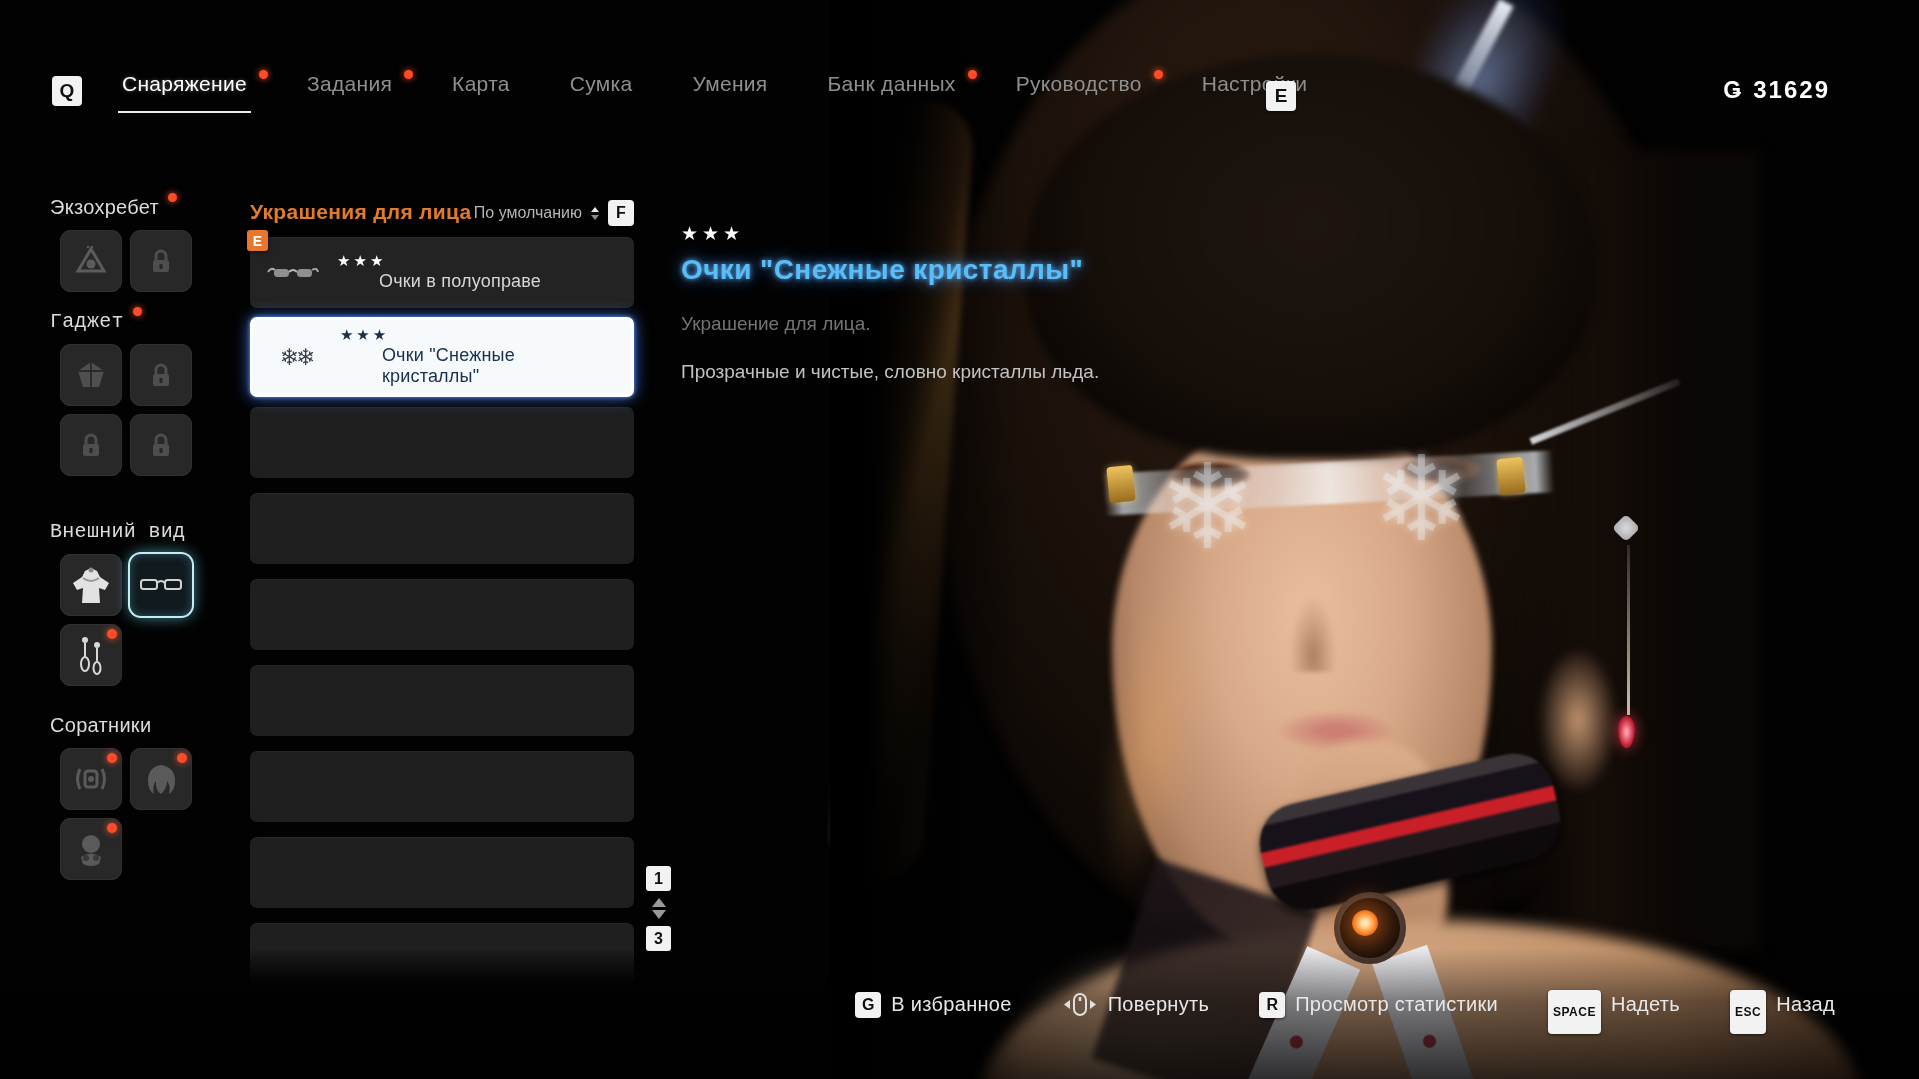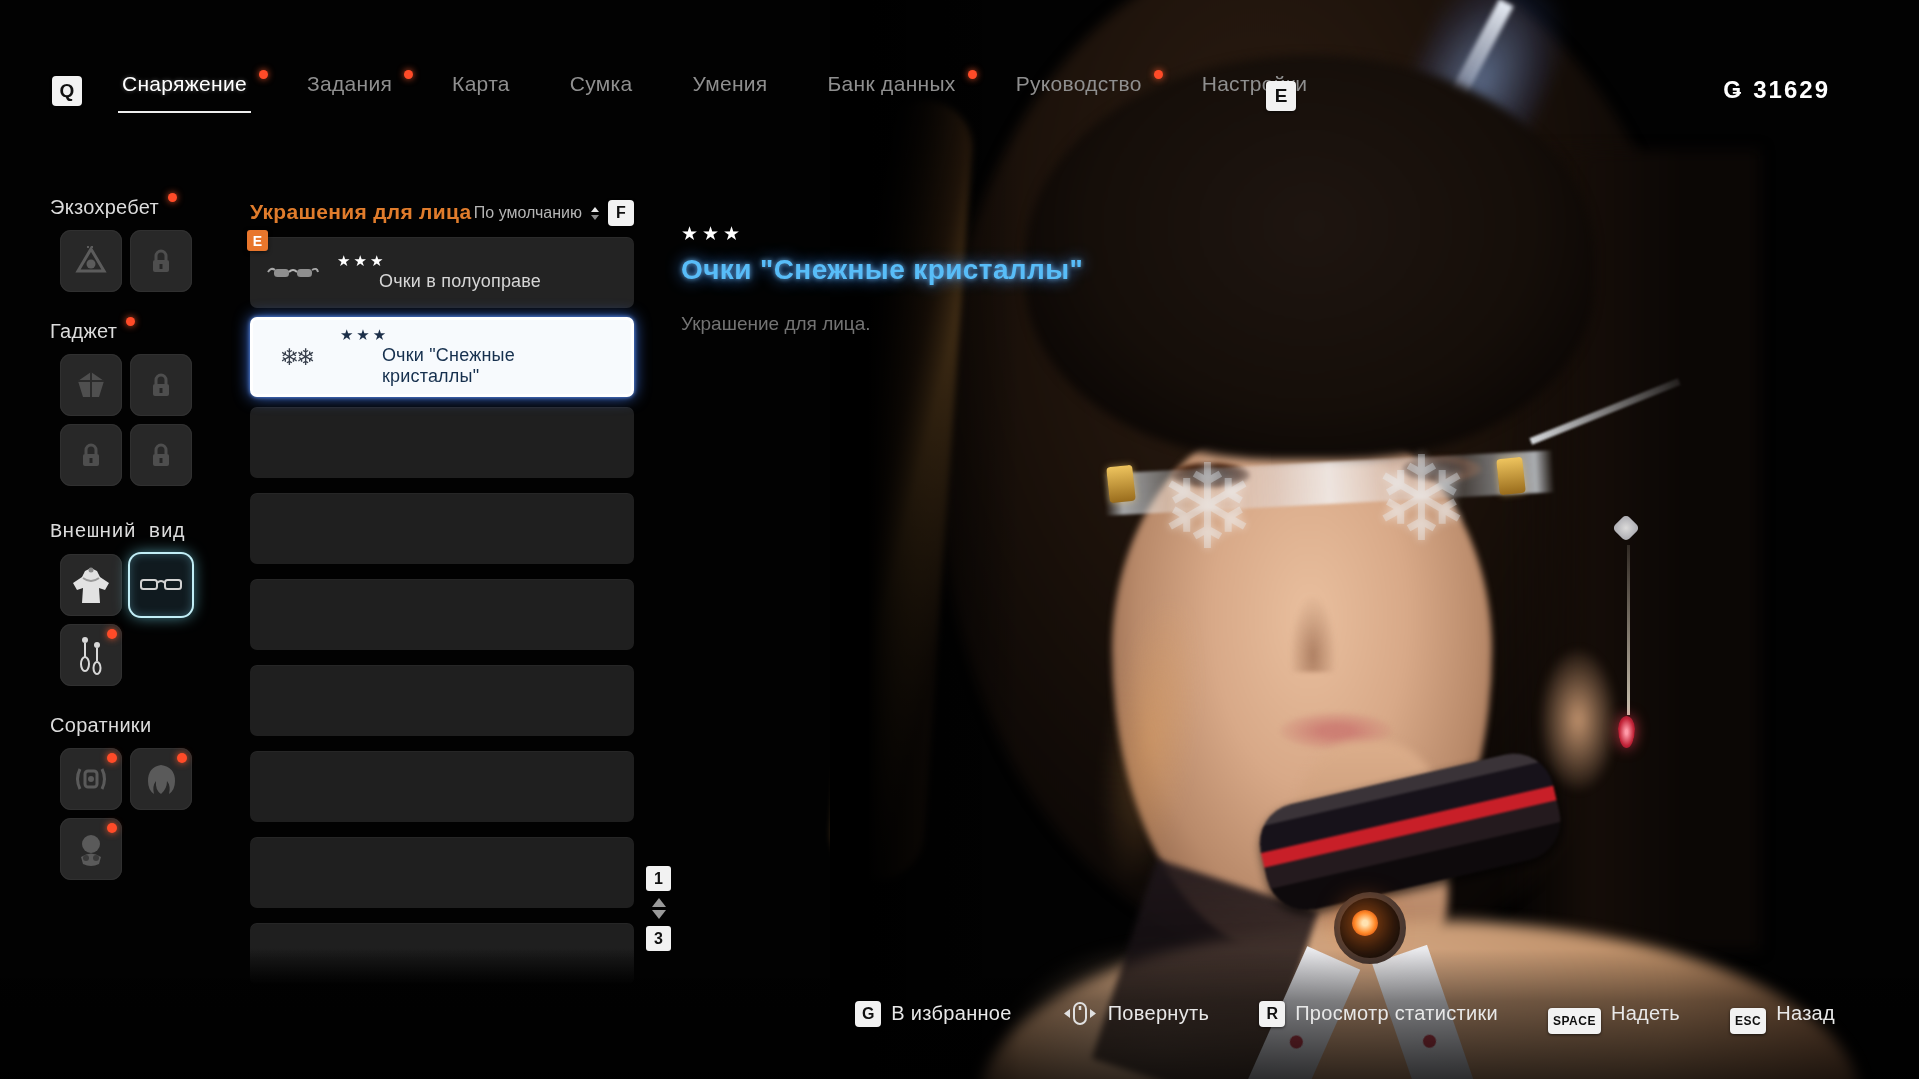--- a/index.html
+++ b/index.html
@@ -70,21 +70,21 @@
     background:radial-gradient(ellipse,rgba(150,190,255,.5),rgba(80,110,200,.15) 60%,rgba(0,0,0,0) 85%);}
   .po-accstreak{left:1468px;top:-5px;width:16px;height:130px;transform:rotate(28deg);filter:blur(2px);
     background:linear-gradient(rgba(240,246,255,.95),rgba(160,180,255,.05));}
   .po-fade{left:830px;top:0;width:190px;height:1079px;background:linear-gradient(90deg,#000 20%,rgba(0,0,0,0));}
 
   
   .key{display:inline-flex;align-items:center;justify-content:center;background:#f2f2f2;color:#101010;
     font-weight:bold;border-radius:4px;box-shadow:0 1px 3px rgba(0,0,0,.6);}
   .key-lg{width:30px;height:30px;font-size:19px;}
   .key-md{width:26px;height:26px;font-size:16px;}
-  .key-wide{height:26px;padding:0 5px;font-size:12px;letter-spacing:.5px;margin-top:15px;}
+  .key-wide{height:20px;padding:12px 5px;font-size:12px;letter-spacing:.5px;margin-top:15px;}
 
   
   .nav-qkey{left:52px;top:76px;}
   .nav-items{position:absolute;left:118px;top:70px;display:flex;gap:52px;align-items:flex-start;}
   .nav-item{position:relative;font-size:21px;color:#8f8f8f;padding:2px 4px 15px;letter-spacing:.3px;cursor:default;}
   .nav-item.active{color:#fff;border-bottom:2px solid #eee;text-shadow:0 0 4px rgba(255,255,255,.35);}
   .ndot{position:absolute;width:9px;height:9px;border-radius:50%;background:#ff4b28;
     box-shadow:0 0 7px rgba(255,90,45,.9);top:0;right:-17px;}
   .nav-ekey{position:absolute;left:1266px;top:81px;}
   .currency{position:absolute;top:76px;right:89px;display:flex;align-items:center;gap:12px;color:#fff;}
@@ -224,21 +224,21 @@
         <div class="slot">
           <svg width="22" height="26" viewBox="0 0 22 26">
               <path d="M6 12 V8 a5 5 0 0 1 10 0 V12" fill="none" stroke="#4e4e4e" stroke-width="3"></path>
               <rect x="3" y="12" width="16" height="12" rx="2" fill="#4e4e4e"></rect>
               <rect x="9.5" y="16" width="3" height="5" fill="#262626"></rect>
             </svg>
         </div>
       </div>
     </div>
 
-    <div class="side-section" style="top:320px;">
+    <div class="side-section" style="top:310px;font-family:Liberation Mono, monospace;">
       <div class="side-title"><span>Гаджет</span><i class="ndot"></i></div>
       <div class="slot-grid">
         <div class="slot">
           <svg width="32" height="32" viewBox="0 0 32 32">
               <path d="M16 3 L29 12 L24 28 H8 L3 12 Z" fill="#4f4f4f"></path>
               <path d="M16 3 L16 28 M3 12 L29 12" stroke="#2b2b2b" stroke-width="2"></path>
             </svg>
         </div>
         <div class="slot">
           <svg width="22" height="26" viewBox="0 0 22 26">
@@ -378,20 +378,21 @@
         <i class="up"></i>
         <i class="down"></i>
       </span>
     <span class="page-badge">3</span>
   </div>
 
   <section class="detail">
     <div class="detail-stars">★★★</div>
     <div class="detail-title">Очки "Снежные кристаллы"</div>
     <div class="detail-type">Украшение для лица.</div>
+    <div class="detail-desc">Прозрачные и чистые, словно кристаллы льда.</div>
   </section>
 
   <footer class="bottom-bar">
     <div class="hints">
       <div class="hint">
         <span class="key key-md">G</span>
         <span class="hint-label">В избранное</span>
       </div>
       <div class="hint">
         <svg width="36" height="26" viewBox="0 0 36 26">

